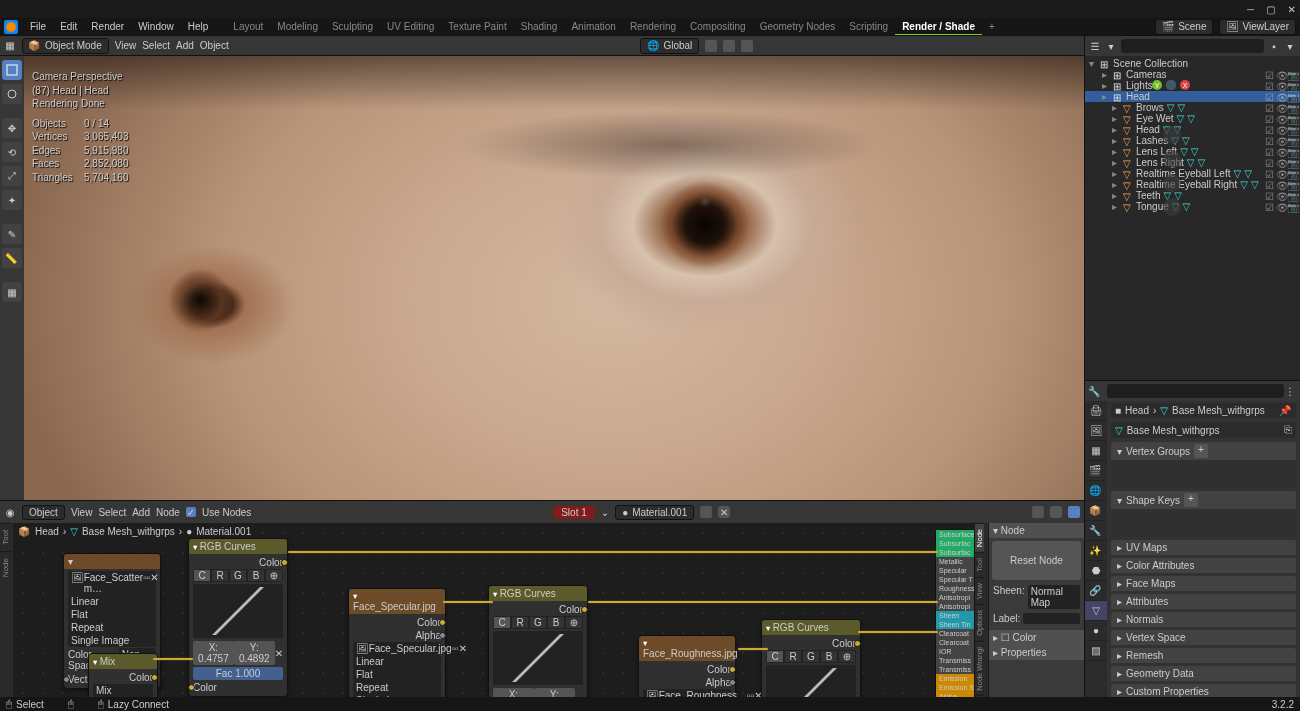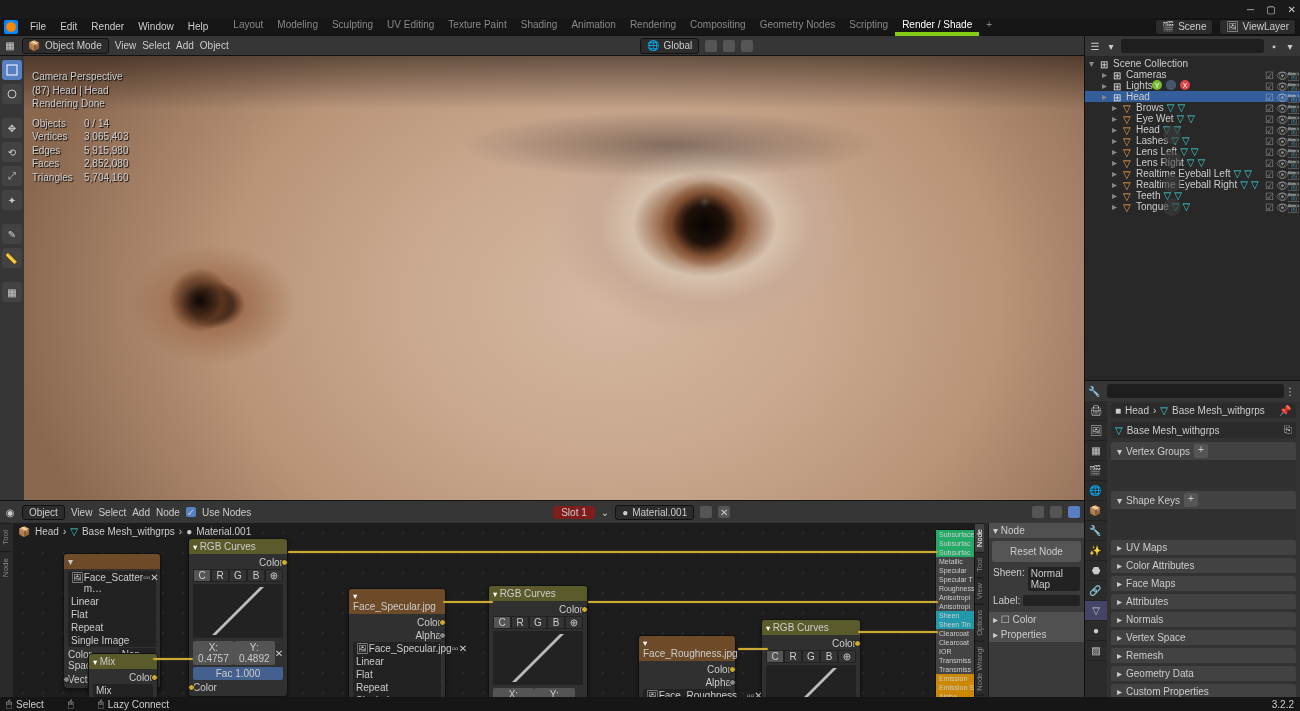--- a/index.html
+++ b/index.html
@@ -2,23 +2,23 @@
 <html><head>
 <meta charset="utf-8">
 <style>
 * { margin:0; padding:0; box-sizing:border-box; font-family:"Segoe UI",Arial,sans-serif; font-size:10px; color:#ccc; }
 body { background:#161616; width:1300px; height:711px; overflow:hidden; position:relative; }
 .titlebar { height:18px; background:#1a1a1a; display:flex; align-items:center; padding:0 4px; font-size:9px; color:#999; }
 .titlebar .wincontrols { margin-left:auto; display:flex; gap:12px; color:#aaa; }
 .menubar { height:18px; background:#161616; display:flex; align-items:center; padding:0 4px; gap:2px; border-bottom:1px solid #111; }
 .menubar .logo { width:14px; height:14px; background:radial-gradient(circle,#f80 40%,#08f 60%); border-radius:2px; margin-right:4px;}
 .menubar .menuitem { padding:2px 6px; cursor:pointer; }
-.menubar .workspaces { display:flex; margin-left:10px; }
+.menubar .workspaces { display:flex; margin-left:10px;align-items:center; }
 .menubar .ws { padding:2px 7px; color:#888; cursor:pointer; }
-.menubar .ws.active { color:#fff; border-bottom:4px solid #84cc16; }
+.menubar .ws.active { color:#fff; border-bottom:1px solid #84cc16;font-weight:bold; }
 .menubar .right-cluster { margin-left:auto; display:flex; align-items:center; gap:6px; }
 .dropdown-dark { background:#2c2c2c; border:1px solid #111; padding:1px 6px; border-radius:3px; display:flex; align-items:center; gap:4px; }
 .toolbar-row { height:20px; background:#363636; display:flex; align-items:center; padding:0 4px; gap:6px; border-bottom:1px solid #111; }
 .main-area { position:absolute; top:56px; left:0; right:0; height:444px; display:flex; }
 .toolbar-col { width:24px; background:#363636; display:flex; flex-direction:column; align-items:center; gap:4px; padding-top:4px; }
 .toolbtn { width:20px; height:20px; background:#424242; border-radius:3px; display:flex; align-items:center; justify-content:center; cursor:pointer; }
 .toolbtn.active { background:#5680c2; }
 .viewport { flex:1; position:relative; background:#0f766e; }
 .render-img { position:absolute; top:0; left:0; width:100%; height:100%; background:
  radial-gradient(ellipse 180px 130px at 58% 38%, rgba(40,20,10,0.95) 0%, rgba(60,30,15,0.9) 15%, rgba(140,90,60,0.95) 22%, rgba(215,195,175,0.92) 40%, rgba(200,170,150,0.9) 60%, transparent 85%),
@@ -92,21 +92,21 @@
 .node-num { background:#545454; padding:1px 3px; border-radius:2px; text-align:center; }
 .node-num.blue { background:#44608f; }
 .node-rgb-btns { display:flex; gap:2px; background:#222; padding:1px; border-radius:2px;}
 .node-rgb-btns span{ flex:1; text-align:center; padding:0 3px; background:#333;}
 .node-rgb-btns span.act{ background:#555;}
 .curve-preview { width:100%; height:54px; background:#222; border-radius:2px; margin:2px 0; position:relative; overflow:hidden;}
 .curve-preview::after { content:""; position:absolute; bottom:3px; left:3px; right:3px; top:3px; background:linear-gradient(135deg, transparent 48%, #bbb 49%, #bbb 51%, transparent 52%);}
 .noodle { position:absolute; height:2px; background:linear-gradient(90deg,#ccaa33,#ccaa33); border-radius:2px; z-index:1; box-shadow:0 0 2px rgba(204,170,51,0.4);}
 .n-sidebar { position:absolute; right:0; top:22px; bottom:0; width:96px; background:#3a3a3a; border-left:1px solid #1a1a1a; font-size:8.5px;}
 .n-sidebar .nh2 { background:#505050; padding:2px 4px;}
-.n-sidebar .btn-wide { background:#555; margin:3px; padding:5px; text-align:center; border-radius:3px;}
+.n-sidebar .btn-wide { background:#555; margin:3px; padding:14px; text-align:center; border-radius:3px;}
 .n-sidebtn-col { position:absolute; right:96px; top:22px; width:13px; bottom:0; background:#2a2a2a;}
 .n-sidebtn-col .side-tab { font-size:7.5px; padding:5px 0;}
 .node-bsdf { position:absolute; right:109px; top:28px; width:40px; background:#303030; border:1px solid #111; border-radius:4px;}
 .node-bsdf .sockrow { padding:2px 3px; font-size:7.5px; background:linear-gradient(180deg,#366 0px,#366 10px, transparent 10px), #303030;}
 .node-side-tabs { position:absolute; left:0; top:22px; bottom:0; width:13px; background:#2a2a2a;}
 .statusbar { position:absolute; bottom:0; left:0; right:0; height:14px; background:#161616; display:flex; align-items:center; padding:0 6px; font-size:8.5px; color:#888;}
 .statusbar .seg { margin-right:24px; display:flex; align-items:center; gap:4px;}
 svg { display:block; }
 .chk { width:10px; height:10px; background:#5680c2; border-radius:2px; display:inline-flex; align-items:center; justify-content:center;}
 .icon-box { width:12px;height:12px;background:#555;border-radius:2px;display:inline-block;}

